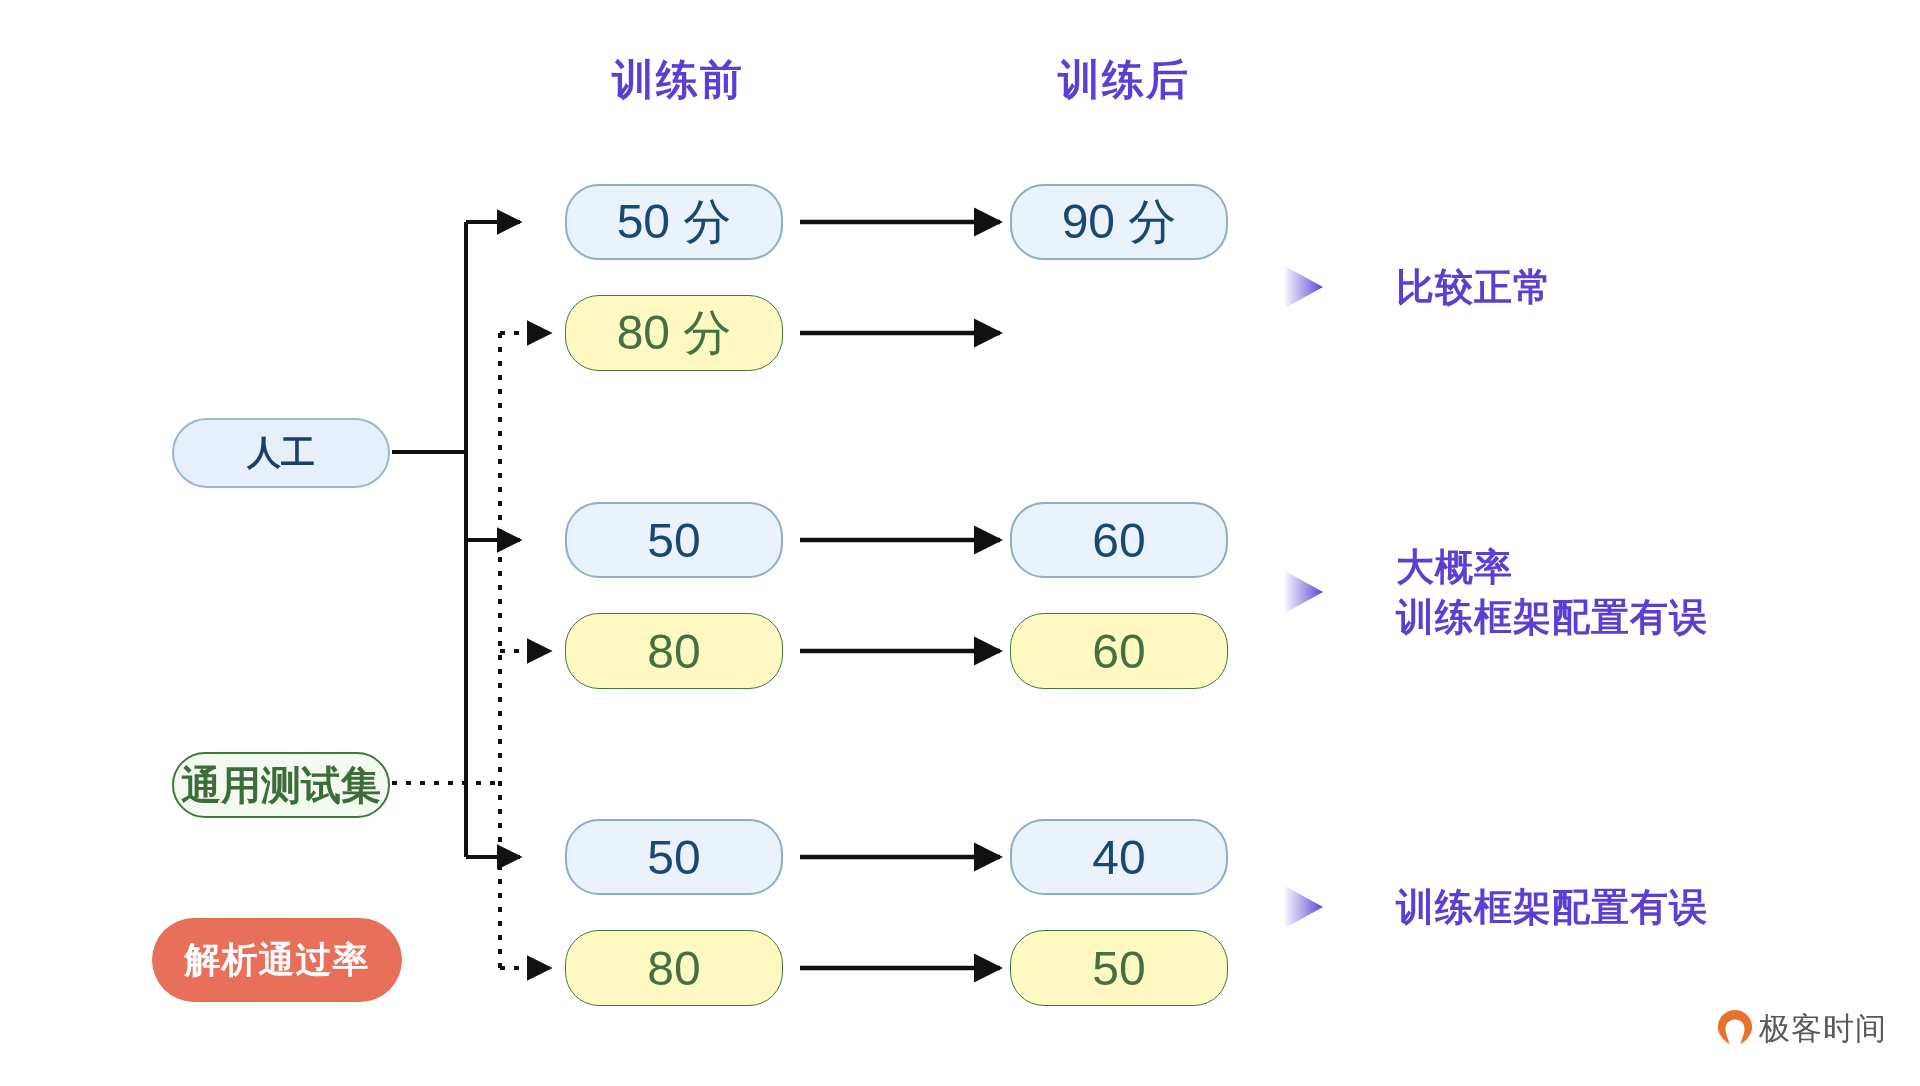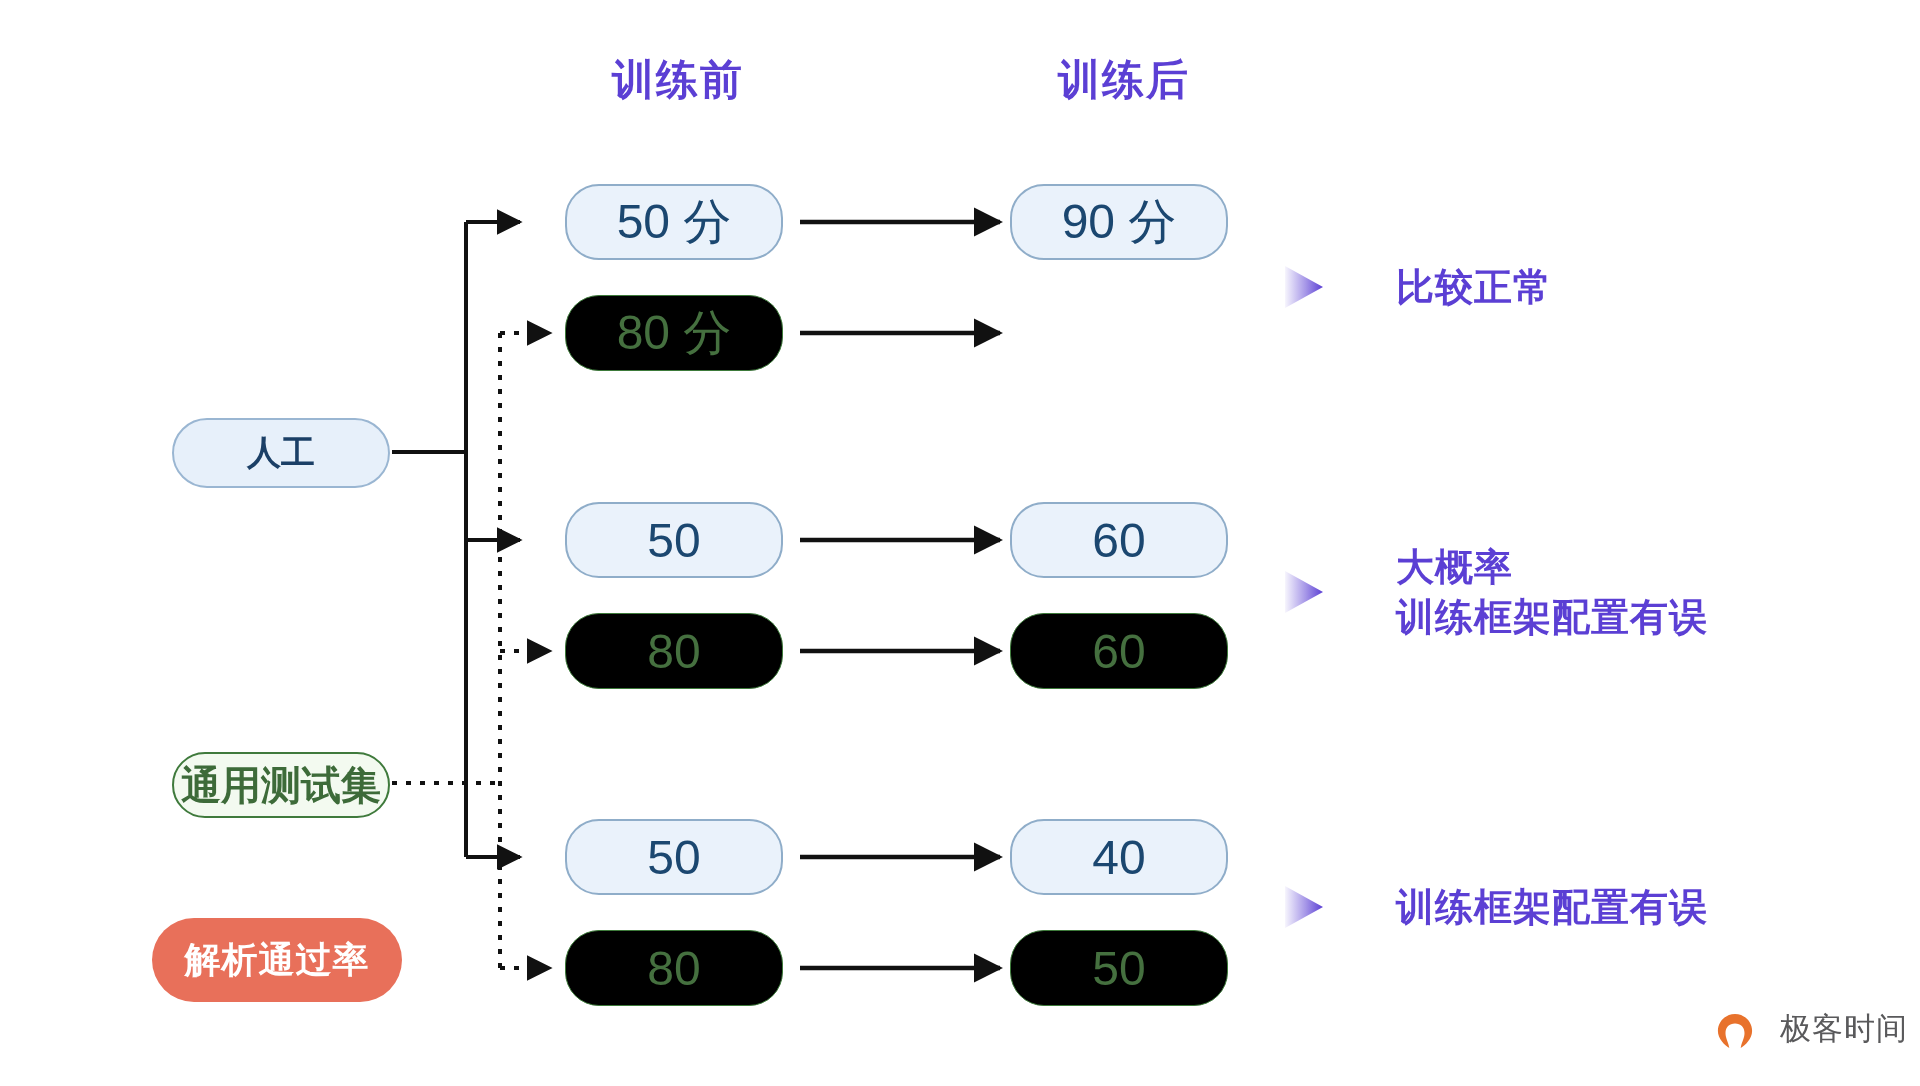--- a/index.html
+++ b/index.html
@@ -89,21 +89,21 @@
     font-size: 48px;
     white-space: nowrap;
   }
   .score-blue {
     background: #eaf2fb;
     border: 2px solid #8fadc9;
     border-radius: 34px;
     color: #1b4770;
   }
   .score-green {
-    background: #000000;
+    background: #fef9c3;
     border: 1.5px solid #3d7a3a;
     border-radius: 34px;
     color: #45703f;
   }
 
   
   #wires {
     position: absolute;
     left: 0; top: 0;
     width: 1920px; height: 1086px;
@@ -133,22 +133,22 @@
   #conclusion-1 { left: 1283px; top: 262px; }
   #conclusion-2 { left: 1283px; top: 542px; }
   #conclusion-3 { left: 1283px; top: 882px; }
 
   
   #watermark {
     position: absolute;
     left: 1716px;
     top: 1008px;
     display: flex;
-    align-items: flex-end;
-    gap: 26px;
+    align-items: flex-start;
+    gap: 5px;
   }
   #watermark-mark {
     width: 38px; height: 38px;
     flex: none;
   }
   #watermark-text {
     color: #59595b;
     font-size: 31px;
     letter-spacing: 1px;
     white-space: nowrap;

